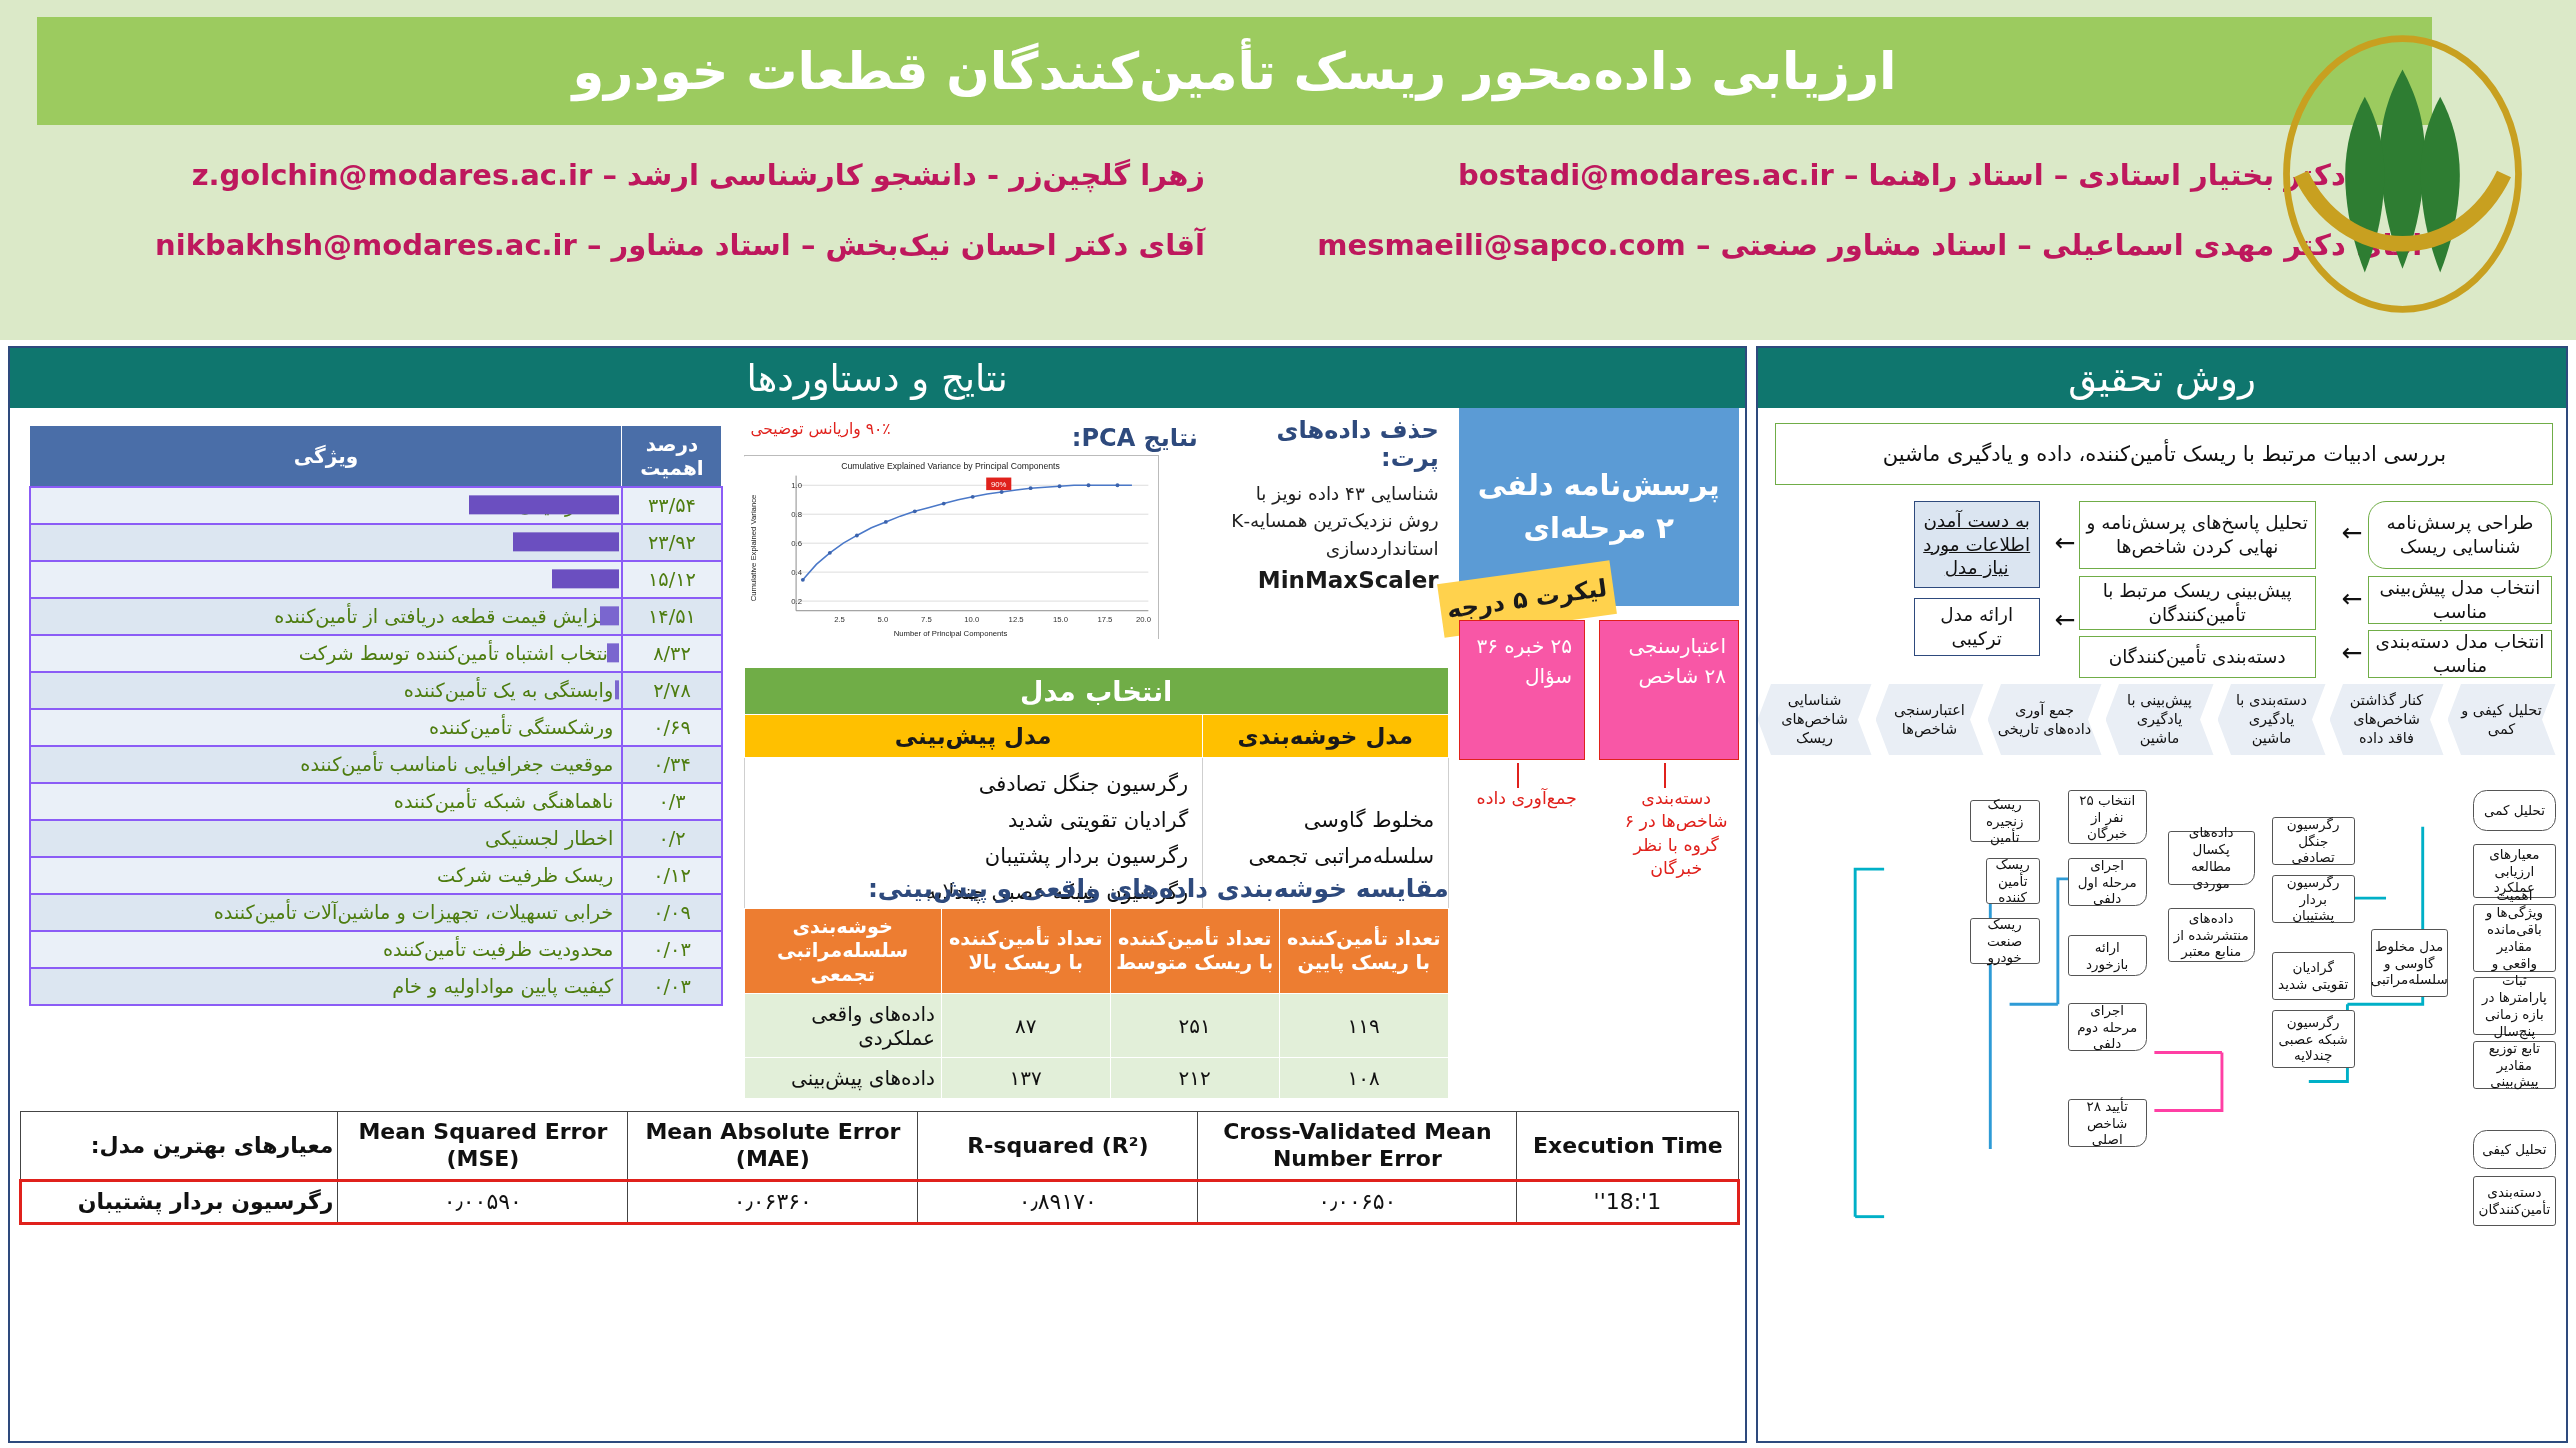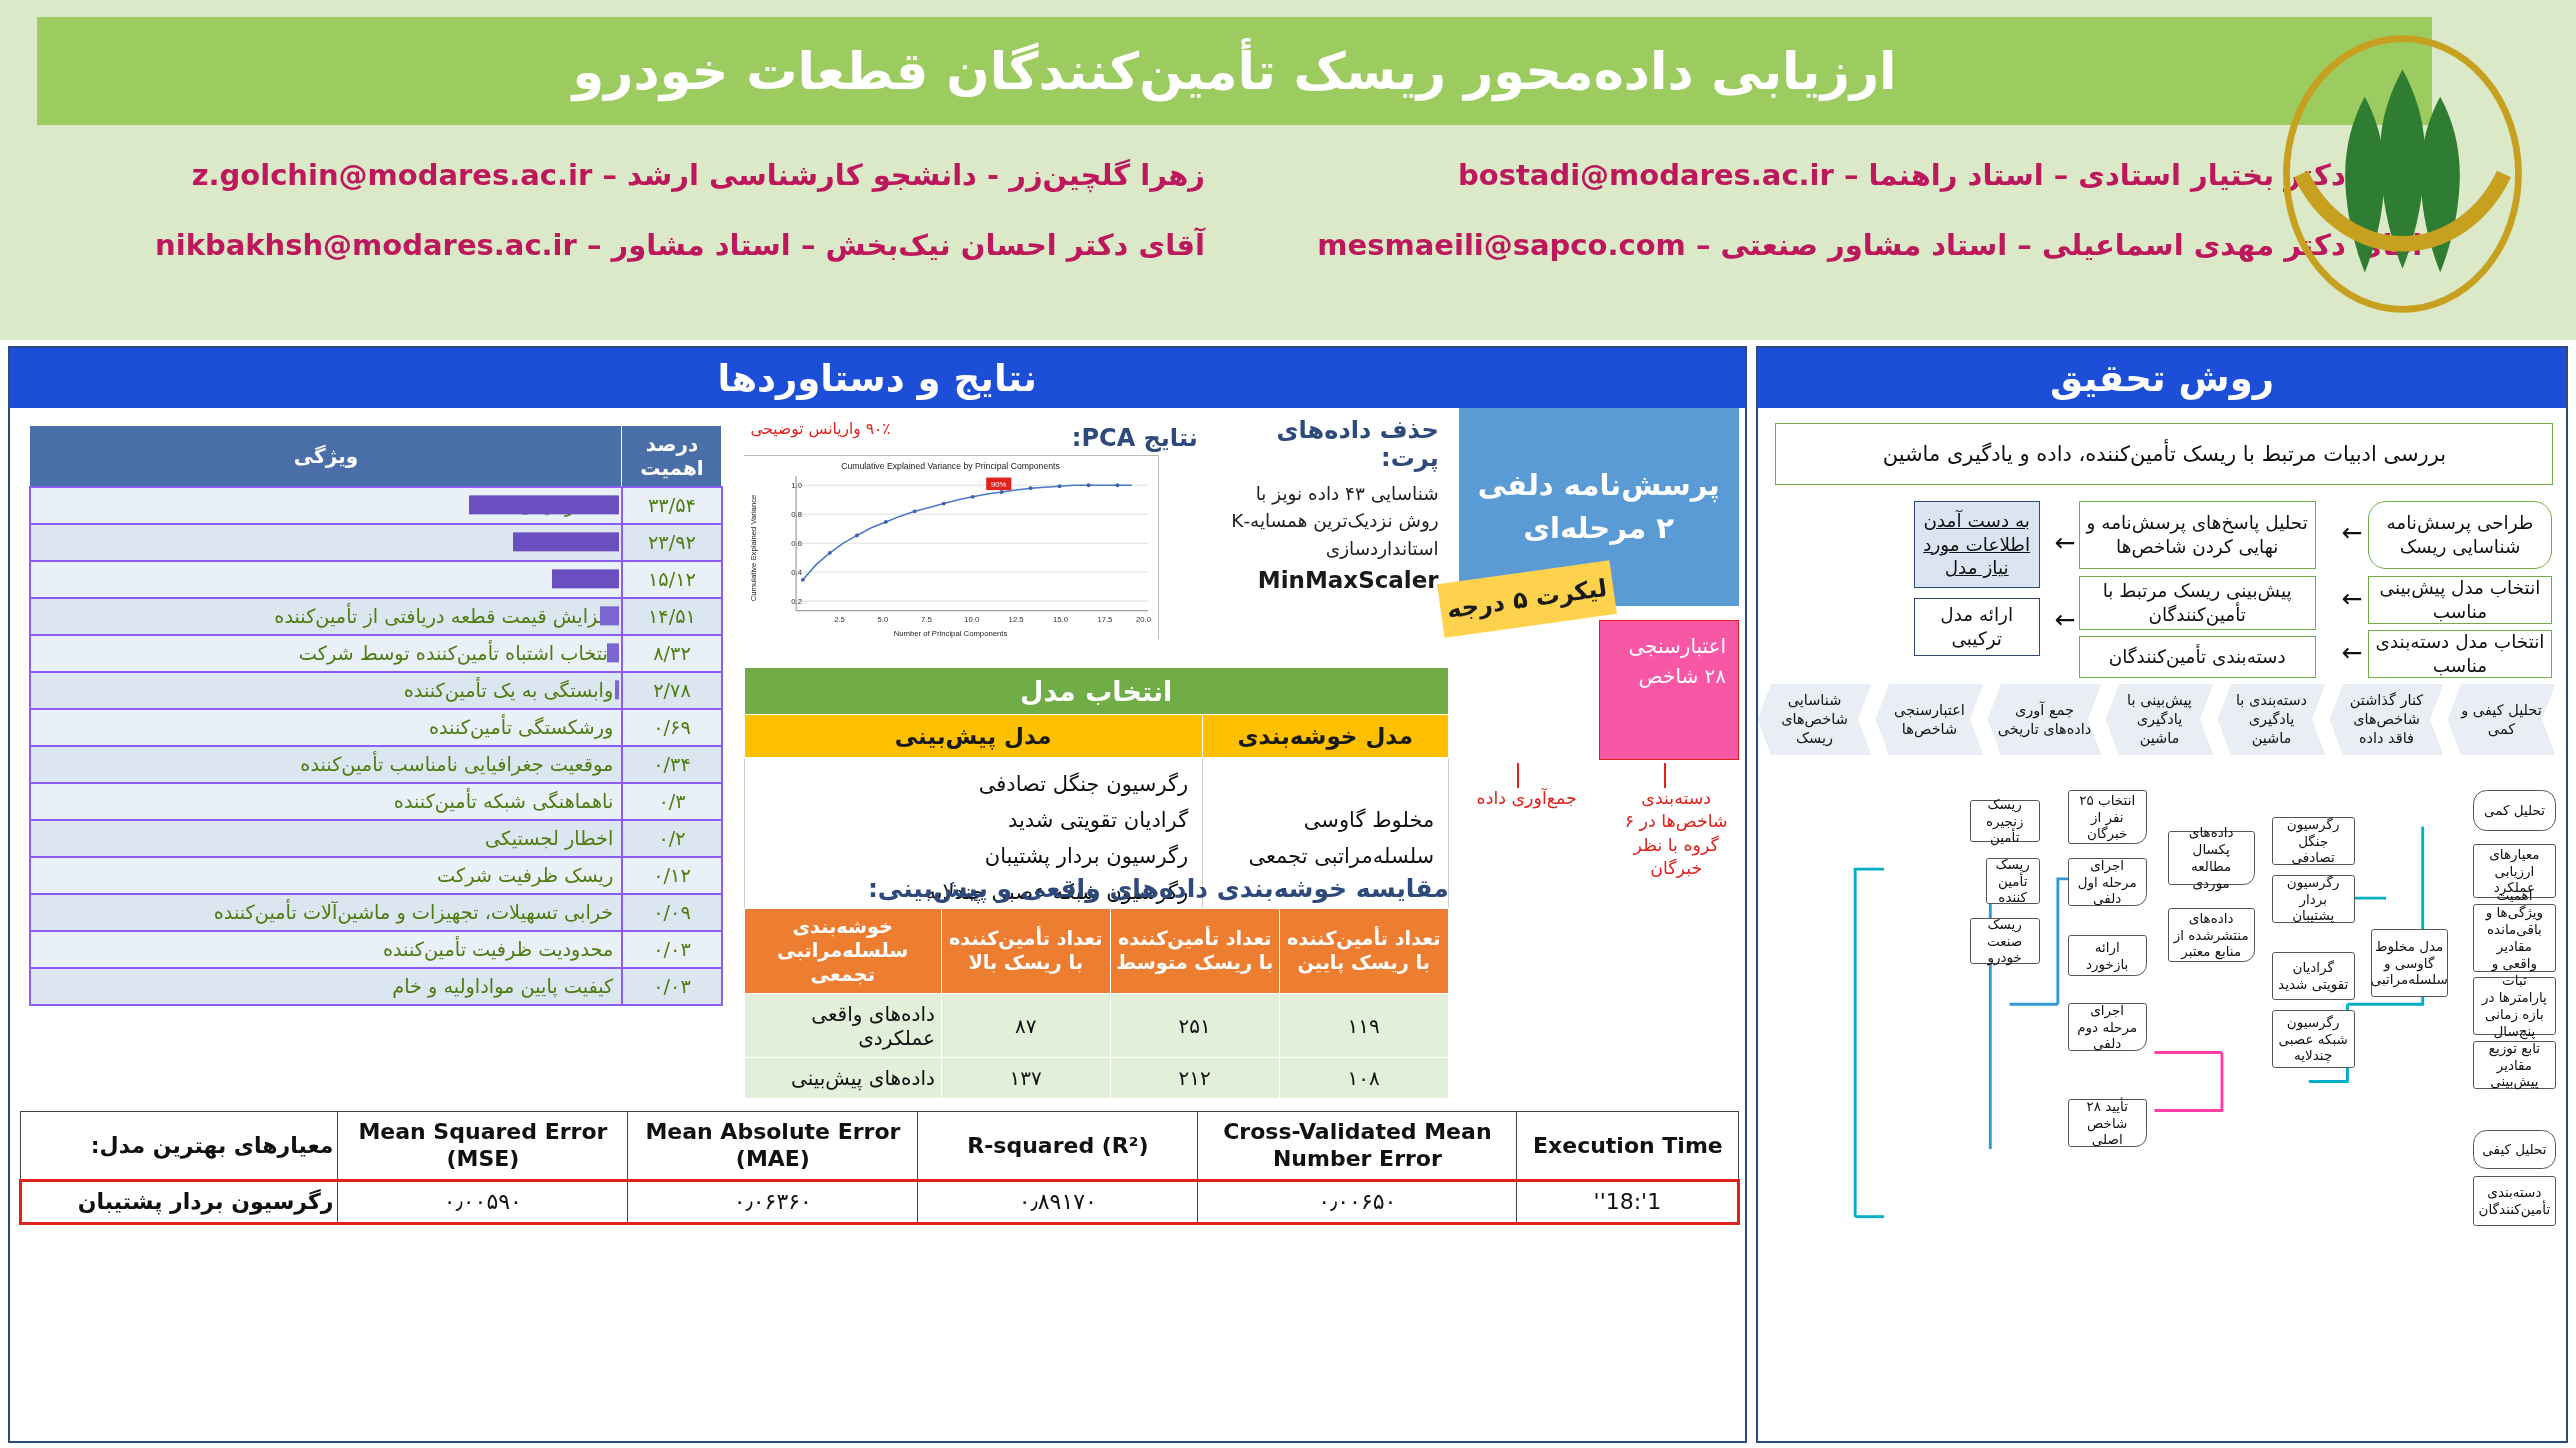--- a/index.html
+++ b/index.html
@@ -41,22 +41,22 @@
   .logo-svg { width:261px; height:290px; }
   .results-panel {
     position:absolute; left:7.7px; top:346px; width:1739px; height:1097px;
     background:#ffffff; border:2.9px solid #2e4a7d;
   }
   .method-panel {
     position:absolute; left:1756px; top:346px; width:812px; height:1097px;
     background:#ffffff; border:2.9px solid #2e4a7d;
   }
   .panel-head {
-    background:#1d4ed8; color:#ffffff; height:60px; display:flex;
-    align-items:center; justify-content:center; font-size:37px; font-weight:bold;
+    background:#0f766e; color:#ffffff; height:60px; display:flex;
+    align-items:center; justify-content:center; font-size:37px; font-weight:normal;
   }
 
   
   .feat-table {
     position:absolute; left:19.3px; top:77px; width:694px;
     border-collapse:collapse; font-size:18.4px;
   }
   .feat-table th {
     background:#4a6ea8; color:#fff; font-weight:bold; padding:5.8px 3.9px;
     border:1px solid #ffffff; font-size:20px; line-height:1.2;
@@ -368,20 +368,21 @@
       <p>استانداردسازی</p>
       <p class="mm">MinMaxScaler</p>
     </div>
 
     <div class="delphi-blue">
       <span>پرسش‌نامه دلفی</span>
       <span>۲ مرحله‌ای</span>
     </div>
     <div class="likert-tag">لیکرت ۵ درجه</div>
     <div class="pink-box pink-2">اعتبارسنجی ۲۸ شاخص</div>
+    <div class="pink-box pink-1">۲۵ خبره ۳۶ سؤال</div>
     <div class="redline" style="left:1654px; top:415px; height:25px;"></div>
     <div class="redline" style="left:1507px; top:415px; height:25px;"></div>
     <div class="pink-caption pc-2">دسته‌بندی شاخص‌ها در ۶ گروه با نظر خبرگان</div>
     <div class="pink-caption pc-1">جمع‌آوری داده</div>
 
     <table class="model-tbl">
       <tbody>
         <tr class="hdr-green">
           <td colspan="2">انتخاب مدل</td>
         </tr>

